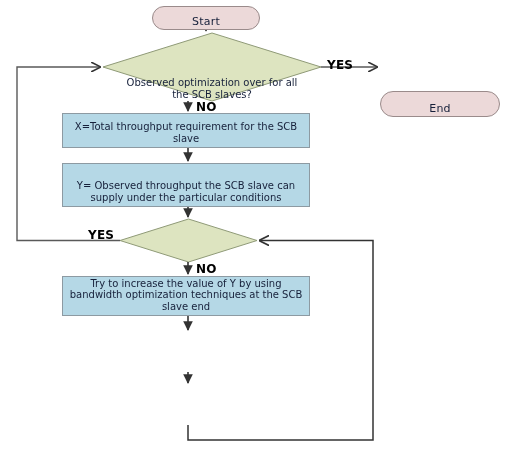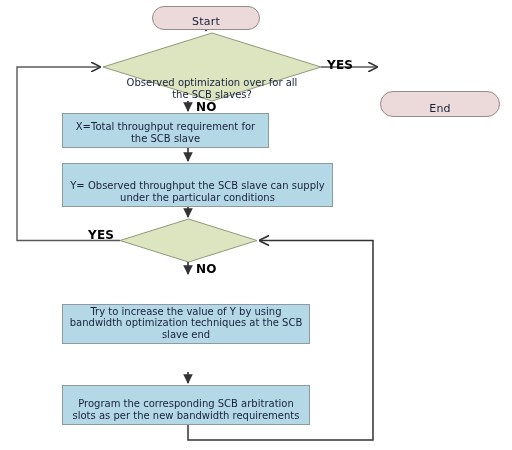--- a/index.html
+++ b/index.html
@@ -111,36 +111,33 @@
   </div>
 
   <div class="node decision" style="left:103px; top:33px; width:218px; height:68px;">
     <span class="dtext">Observed optimization over for all the  SCB slaves?</span>
   </div>
 
   <div class="node terminal" style="left:380px; top:55px; width:120px; height:26px;margin-top:36px;">
     <span>End</span>
   </div>
 
-  <div class="node process" style="left:62px; top:113px; width:207px; height:35px;">
+  <div class="node process" style="left:62px; top:113px; width:248px; height:35px;">
     <span>X=Total throughput requirement for the SCB slave</span>
   </div>
 
-  <div class="node process" style="left:62px; top:163px; width:271px; height:44px;">
+  <div class="node process" style="left:62px; top:163px; width:248px; height:44px;">
     <span>Y=  Observed throughput the SCB slave can supply under  the particular conditions</span>
   </div>
 
 
-  <div class="node process" style="left:62px; top:276px; width:248px; height:40px;margin-top:28px;">
+  <div class="node process" style="left:62px; top:276px; width:248px; height:40px;">
     <span>Try to increase the value of Y by using bandwidth optimization techniques at the SCB slave end</span>
   </div>
 
 
-  <div class="node process" style="left:62px; top:385px; width:248px; height:40px;">
-    <span>Program the corresponding SCB arbitration slots as per the new bandwidth requirements</span>
-  </div>
 
   <div class="edge-label" style="left:327px; top:58px;">YES</div>
   <div class="edge-label" style="left:196px; top:100px;">NO</div>
   <div class="edge-label" style="left:88px; top:228px;">YES</div>
   <div class="edge-label" style="left:196px; top:262px;">NO</div>
 
 </div>
 
 </body></html>

